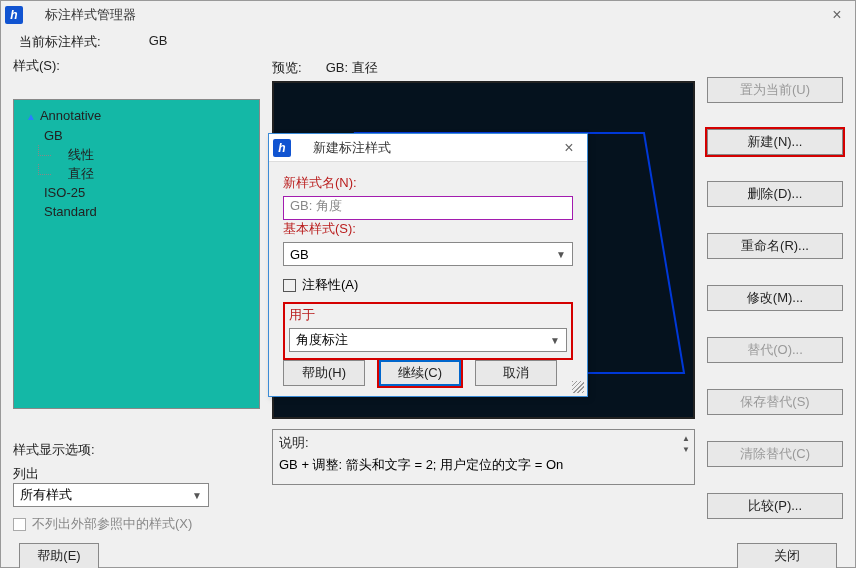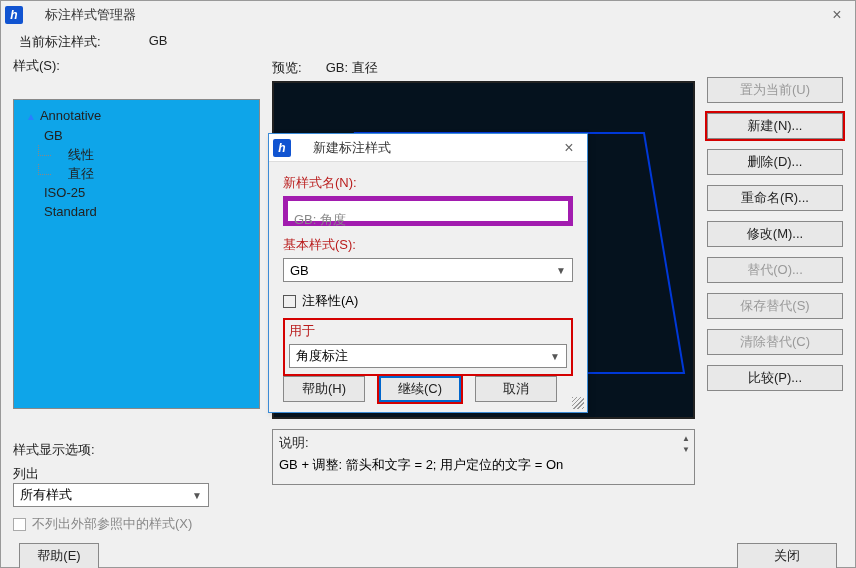--- a/index.html
+++ b/index.html
@@ -10,21 +10,21 @@
 .title-icon { width: 18px; height: 18px; background: #1154d1; color: #fff; font-style: italic; font-weight: bold; display: flex; align-items: center; justify-content: center; font-size: 12px; border-radius: 2px; }
 .title-text { margin-left: 22px; color: #333; flex: 1; }
 .close-x { width: 28px; text-align: center; color: #666; font-size: 16px; cursor: pointer; }
 
 .body-row { display: flex; padding: 4px 12px 2px 18px; }
 .label { color: #222; }
 .value-current { margin-left: 48px; color: #222; }
 
 .content { padding: 0 12px; display: flex; gap: 12px; }
 .left-col { width: 247px; display: flex; flex-direction: column; gap: 22px; }
-.tree { border: 1px solid #888; background: #0ea5e9; height: 310px; padding: 6px 2px; overflow: auto; }
+.tree { border: 1px solid #888; background: #14b8a6; height: 310px; padding: 6px 2px; overflow: auto; }
 .tree ul { list-style: none; padding-left: 10px; }
 .tree li { line-height: 19px; color: #222; }
 .tree .root::before { content: "▲"; display: inline-block; transform: rotate(0deg); color: #2a7fff; font-size: 10px; margin-right: 4px; }
 .tree .child { padding-left: 28px; position: relative; }
 .tree .child::before { content: ""; position: absolute; left: 12px; top: 0; width: 12px; height: 10px; border-left: 1px dotted #888; border-bottom: 1px dotted #888; }
 
 .display-opts { margin-top: 10px; }
 .combo { border: 1px solid #888; background: #fff; height: 24px; padding: 0 6px; width: 196px; display: flex; align-items: center; justify-content: space-between; cursor: pointer; }
 .combo .arrow { font-size: 10px; color: #555; }
 
@@ -33,35 +33,35 @@
 
 .mid-col { flex: 1; display: flex; flex-direction: column; }
 .preview-label-row { display: flex; gap: 24px; padding: 6px 0 4px 0; }
 .preview { border: 2px solid #222; background: #05121e; height: 338px; position: relative; overflow: hidden; }
 .preview svg { position: absolute; left: 0; top: 0; }
 
 .desc-box { border: 1px solid #888; background: #f0f0f0; margin-top: 10px; padding: 4px 6px; height: 56px; position: relative; }
 .desc-box .desc-arrows { position: absolute; right: 4px; top: 4px; display: flex; flex-direction: column; gap: 2px; }
 .desc-box .desc-arrows span { font-size: 8px; color: #555; cursor: pointer; }
 
-.right-col { width: 136px; display: flex; flex-direction: column; gap: 10px; padding-top: 24px; }
+.right-col { width: 136px; display: flex; flex-direction: column; gap: 26px; padding-top: 24px; }
 .btn { height: 26px; border: 1px solid #888; background: #e8e8e8; color: #222; display: flex; align-items: center; justify-content: center; cursor: pointer; }
 .btn.disabled { color: #999; }
 .btn.red { outline: 2px solid #d40000; outline-offset: 0; }
 
 .footer { padding: 10px 18px; display: flex; justify-content: space-between; }
 .footer .btn { width: 80px; }
 .footer .right-btn { width: 100px; }
 
 
 .modal { position: absolute; left: 268px; top: 133px; width: 320px; background: #f0f0f0; border: 1px solid #3b8bd6; box-shadow: 2px 2px 6px rgba(0,0,0,0.15); }
 .modal .titlebar { background: #fff; border-bottom: 1px solid #ddd; }
 .modal .mbody { padding: 12px 14px 10px 14px; }
 .modal .field-label { margin-bottom: 4px; color: #b91c1c; }
-.modal .text-input { width: 100%; height: 24px; border: 5px solid #a21caf; background: #fff; padding: 10px 6px; color: #888; margin-bottom: 10px; }
+.modal .text-input { width: 100%; height: 24px; border: 1px solid #a21caf; background: #fff; padding: 0 6px; color: #888; }
 .modal .combo { width: 100%; margin-bottom: 10px; }
 .modal .chk { display: flex; align-items: center; gap: 6px; margin-bottom: 8px; }
 .modal .chk .box { width: 13px; height: 13px; border: 1px solid #555; }
 .modal .red-group { border: 2px solid #d40000; padding: 2px 4px 6px 4px; }
 .modal .btn-row { display: flex; gap: 14px; justify-content: flex-start; align-items: center; }
 .modal .btn-row .btn { width: 82px; }
 .modal .btn-row .btn.primary { outline: 2px solid #d40000; border: 2px solid #0066cc; }
 .modal .grip { position: absolute; right: 3px; bottom: 3px; width: 12px; height: 12px; background: repeating-linear-gradient(135deg,#999 0 1px,transparent 1px 3px); }
 </style>
 </head>

